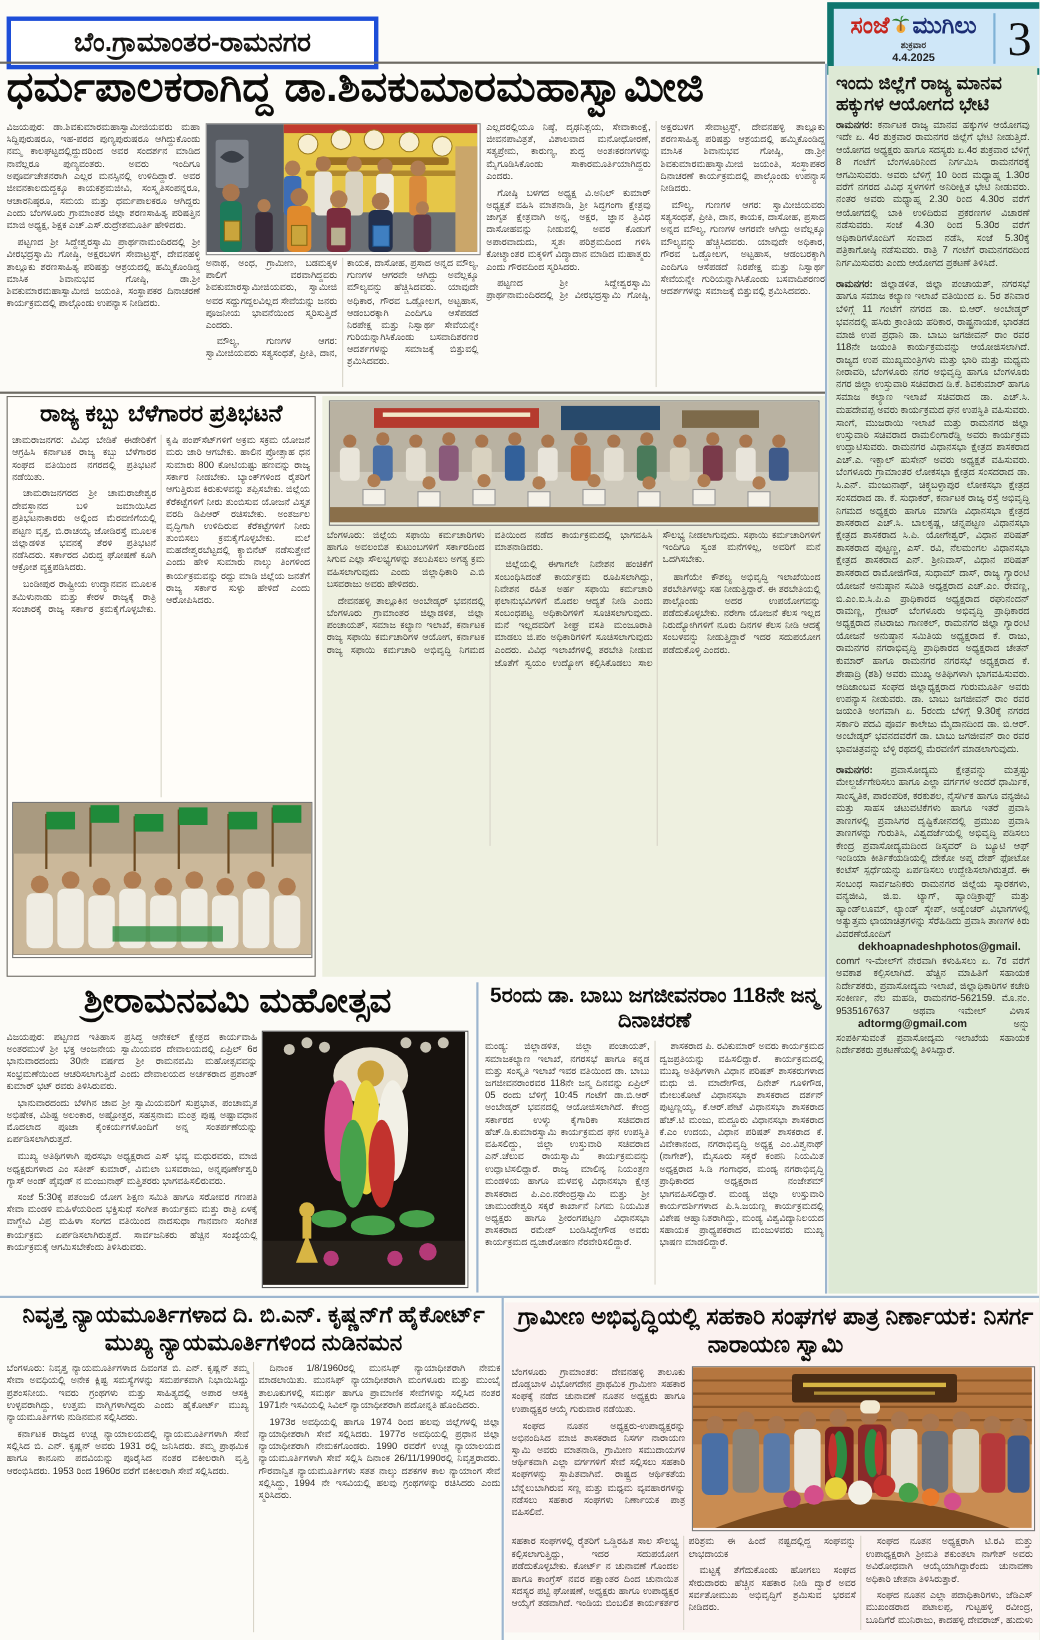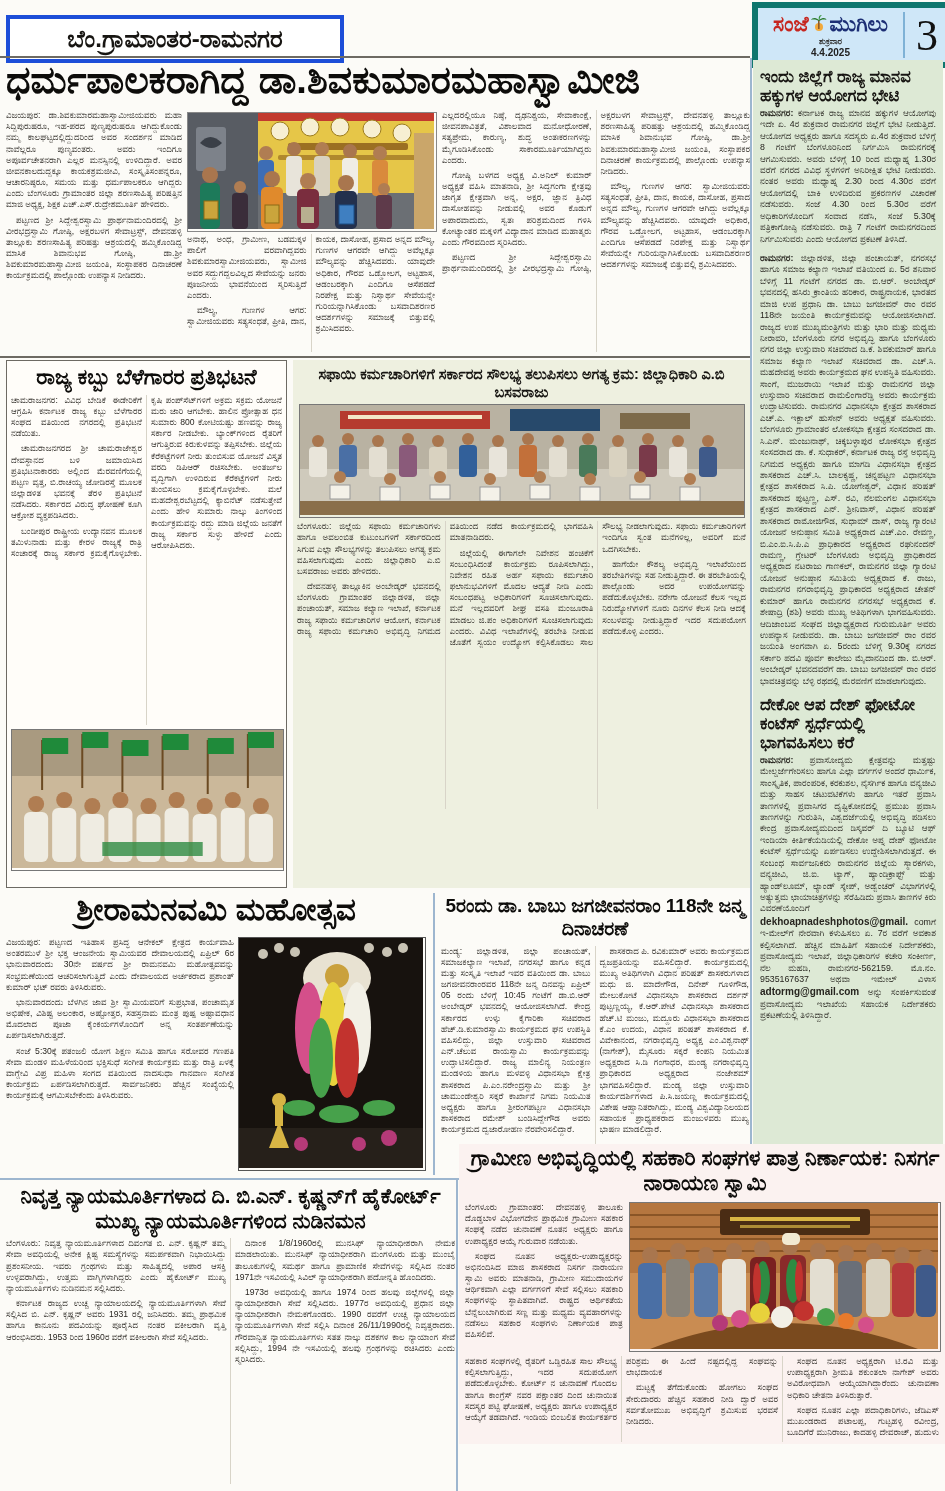--- a/index.html
+++ b/index.html
@@ -54,38 +54,38 @@
   #safai-headline{font-size:32px;text-align:center;}
   #safai-subhead{font-size:14.5px;font-weight:700;text-align:center;line-height:1.25;margin:3px 0;}
   #safai-photo{display:block;margin:2px auto;width:444px;height:112px;border:1px solid #777;}
   #safai-body{height:288px;margin-top:3px;}
 
   
   #right-col{left:753px;top:60px;width:190px;height:1116px;background:#dde9d5;
       padding:5px 7px;box-sizing:border-box;}
   .rc-head{font-size:16.5px;font-weight:700;line-height:1.15;margin:2px 0 3px;}
   .rc-body{font-size:8.8px;line-height:1.3;text-align:justify;color:#27251f;margin-bottom:8px;}
-  .rc-email{font-weight:700;font-size:10px;}
+  .rc-email{font-weight:700;font-size:10px;margin-left:20px;}
 
   
   #ramanavami{left:6px;top:893px;width:420px;height:282px;}
   #ramanavami-headline{font-size:31px;text-align:center;margin-bottom:4px;}
   #ramanavami-text{position:absolute;left:0;top:44px;width:228px;height:236px;}
   #ramanavami-photo{position:absolute;left:232px;top:44px;width:186px;height:232px;border:1px solid #555;}
 
   #mandya{left:433px;top:893px;width:316px;height:282px;padding-left:6px;box-sizing:border-box;}
   #mandya-headline{font-size:19px;text-align:center;line-height:1.2;margin:2px 0 5px;}
   #mandya-body{height:222px;}
 
   
   #judge{left:6px;top:1184px;width:449px;height:300px;}
   #judge-headline{font-size:20.5px;text-align:center;line-height:1.2;margin-bottom:5px;}
   #judge-body{height:246px;}
 
-  #coop{left:459px;top:1144px;width:486px;height:300px;background:#fbf2f0;
+  #coop{left:459px;top:1184px;width:486px;height:300px;background:#fbf2f0;
       padding:0 0 0 6px;box-sizing:border-box;}
   #coop-headline{font-size:21px;text-align:center;line-height:1.2;margin:1px 0 4px;}
   #coop-toptext{position:absolute;left:6px;top:58px;width:158px;height:148px;}
   #coop-photo{position:absolute;left:170px;top:58px;width:310px;height:148px;border:1px solid #777;}
   #coop-bottom{position:absolute;left:6px;top:212px;width:474px;height:86px;}
 </style>
 </head>
 <body>
 
 <div id="page">
@@ -239,21 +239,20 @@
           <rect x="180" y="84" width="24" height="48" rx="6"></rect>
             <rect x="208" y="78" width="24" height="54" rx="6"></rect>
           <rect x="236" y="84" width="24" height="48" rx="6"></rect>
         </g>
         <rect x="90" y="112" width="100" height="14" fill="#2e8b42" opacity="0.8"></rect>
       </svg>
     </div>
   </div>
 
   <div class="abs clip" id="safai">
-    <div id="safai-subhead">ಸಫಾಯಿ ಕರ್ಮಚಾರಿಗಳಿಗೆ ಸರ್ಕಾರದ ಸೌಲಭ್ಯ ತಲುಪಿಸಲು ಅಗತ್ಯ ಕ್ರಮ: ಜಿಲ್ಲಾಧಿಕಾರಿ ಎ.ಬಿ ಬಸವರಾಜು</div>
     <div id="safai-photo">
       <svg width="444" height="110" viewBox="0 0 444 110" preserveAspectRatio="none">
         <rect width="444" height="110" fill="#cfcabc"></rect>
         <rect width="444" height="64" fill="#b9b2a2"></rect>
         <rect x="40" y="6" width="150" height="18" fill="#b53a2e"></rect>
         <rect x="48" y="10" width="134" height="4" fill="#f2e7c8"></rect>
         <rect x="210" y="4" width="90" height="22" fill="#27496b"></rect>
         <rect x="320" y="8" width="70" height="16" fill="#7d6a4a"></rect>
         <g fill="#a9764e">
           <circle cx="18" cy="36" r="6"></circle>
@@ -324,39 +323,39 @@
       <span class="dl">ರಾಮನಗರ:</span>
       <span>ಕರ್ನಾಟಕ ರಾಜ್ಯ ಮಾನವ ಹಕ್ಕುಗಳ ಆಯೋಗವು ಇದೇ ಏ. 4ರ ಶುಕ್ರವಾರ ರಾಮನಗರ ಜಿಲ್ಲೆಗೆ ಭೇಟಿ ನೀಡುತ್ತಿದೆ. ಆಯೋಗದ ಅಧ್ಯಕ್ಷರು ಹಾಗೂ ಸದಸ್ಯರು ಏ.4ರ ಶುಕ್ರವಾರ ಬೆಳಿಗ್ಗೆ 8 ಗಂಟೆಗೆ ಬೆಂಗಳೂರಿನಿಂದ ನಿರ್ಗಮಿಸಿ ರಾಮನಗರಕ್ಕೆ ಆಗಮಿಸುವರು. ಅವರು ಬೆಳಿಗ್ಗೆ 10 ರಿಂದ ಮಧ್ಯಾಹ್ನ 1.30ರ ವರೆಗೆ ನಗರದ ವಿವಿಧ ಸ್ಥಳಗಳಿಗೆ ಅನಿರೀಕ್ಷಿತ ಭೇಟಿ ನೀಡುವರು. ನಂತರ ಅವರು ಮಧ್ಯಾಹ್ನ 2.30 ರಿಂದ 4.30ರ ವರೆಗೆ ಆಯೋಗದಲ್ಲಿ ಬಾಕಿ ಉಳಿದಿರುವ ಪ್ರಕರಣಗಳ ವಿಚಾರಣೆ ನಡೆಸುವರು. ಸಂಜೆ 4.30 ರಿಂದ 5.30ರ ವರೆಗೆ ಅಧಿಕಾರಿಗಳೊಂದಿಗೆ ಸಂವಾದ ನಡೆಸಿ, ಸಂಜೆ 5.30ಕ್ಕೆ ಪತ್ರಿಕಾಗೋಷ್ಠಿ ನಡೆಸುವರು. ರಾತ್ರಿ 7 ಗಂಟೆಗೆ ರಾಮನಗರದಿಂದ ನಿರ್ಗಮಿಸುವರು ಎಂದು ಆಯೋಗದ ಪ್ರಕಟಣೆ ತಿಳಿಸಿದೆ.</span>
     </div>
 
     <div class="rc-body">
       <span class="dl">ರಾಮನಗರ:</span>
       <span>ಜಿಲ್ಲಾಡಳಿತ, ಜಿಲ್ಲಾ ಪಂಚಾಯತ್, ನಗರಸಭೆ ಹಾಗೂ ಸಮಾಜ ಕಲ್ಯಾಣ ಇಲಾಖೆ ವತಿಯಿಂದ ಏ. 5ರ ಶನಿವಾರ ಬೆಳಿಗ್ಗೆ 11 ಗಂಟೆಗೆ ನಗರದ ಡಾ. ಬಿ.ಆರ್. ಅಂಬೇಡ್ಕರ್ ಭವನದಲ್ಲಿ ಹಸಿರು ಕ್ರಾಂತಿಯ ಹರಿಕಾರ, ರಾಷ್ಟ್ರನಾಯಕ, ಭಾರತದ ಮಾಜಿ ಉಪ ಪ್ರಧಾನಿ ಡಾ. ಬಾಬು ಜಗಜೀವನ್ ರಾಂ ರವರ 118ನೇ ಜಯಂತಿ ಕಾರ್ಯಕ್ರಮವನ್ನು ಆಯೋಜಿಸಲಾಗಿದೆ. ರಾಜ್ಯದ ಉಪ ಮುಖ್ಯಮಂತ್ರಿಗಳು ಮತ್ತು ಭಾರಿ ಮತ್ತು ಮಧ್ಯಮ ನೀರಾವರಿ, ಬೆಂಗಳೂರು ನಗರ ಅಭಿವೃದ್ಧಿ ಹಾಗೂ ಬೆಂಗಳೂರು ನಗರ ಜಿಲ್ಲಾ ಉಸ್ತುವಾರಿ ಸಚಿವರಾದ ಡಿ.ಕೆ. ಶಿವಕುಮಾರ್ ಹಾಗೂ ಸಮಾಜ ಕಲ್ಯಾಣ ಇಲಾಖೆ ಸಚಿವರಾದ ಡಾ. ಎಚ್.ಸಿ. ಮಹದೇವಪ್ಪ ಅವರು ಕಾರ್ಯಕ್ರಮದ ಘನ ಉಪಸ್ಥಿತಿ ವಹಿಸುವರು. ಸಾಂಗೆ, ಮುಜರಾಯಿ ಇಲಾಖೆ ಮತ್ತು ರಾಮನಗರ ಜಿಲ್ಲಾ ಉಸ್ತುವಾರಿ ಸಚಿವರಾದ ರಾಮಲಿಂಗಾರೆಡ್ಡಿ ಅವರು ಕಾರ್ಯಕ್ರಮ ಉದ್ಘಾಟಿಸುವರು. ರಾಮನಗರ ವಿಧಾನಸಭಾ ಕ್ಷೇತ್ರದ ಶಾಸಕರಾದ ಎಚ್.ಎ. ಇಕ್ಬಾಲ್ ಹುಸೇನ್ ಅವರು ಅಧ್ಯಕ್ಷತೆ ವಹಿಸುವರು.</span>
       <span>ಬೆಂಗಳೂರು ಗ್ರಾಮಾಂತರ ಲೋಕಸಭಾ ಕ್ಷೇತ್ರದ ಸಂಸದರಾದ ಡಾ. ಸಿ.ಎನ್. ಮಂಜುನಾಥ್, ಚಿಕ್ಕಬಳ್ಳಾಪುರ ಲೋಕಸಭಾ ಕ್ಷೇತ್ರದ ಸಂಸದರಾದ ಡಾ. ಕೆ. ಸುಧಾಕರ್, ಕರ್ನಾಟಕ ರಾಜ್ಯ ರಸ್ತೆ ಅಭಿವೃದ್ಧಿ ನಿಗಮದ ಅಧ್ಯಕ್ಷರು ಹಾಗೂ ಮಾಗಡಿ ವಿಧಾನಸಭಾ ಕ್ಷೇತ್ರದ ಶಾಸಕರಾದ ಎಚ್.ಸಿ. ಬಾಲಕೃಷ್ಣ, ಚನ್ನಪಟ್ಟಣ ವಿಧಾನಸಭಾ ಕ್ಷೇತ್ರದ ಶಾಸಕರಾದ ಸಿ.ಪಿ. ಯೋಗೇಶ್ವರ್, ವಿಧಾನ ಪರಿಷತ್ ಶಾಸಕರಾದ ಪುಟ್ಟಣ್ಣ, ಎಸ್. ರವಿ, ನೆಲಮಂಗಲ ವಿಧಾನಸಭಾ ಕ್ಷೇತ್ರದ ಶಾಸಕರಾದ ಎನ್. ಶ್ರೀನಿವಾಸ್, ವಿಧಾನ ಪರಿಷತ್ ಶಾಸಕರಾದ ರಾಮೋಜಿಗೌಡ, ಸುಧಾಮ್ ದಾಸ್, ರಾಜ್ಯ ಗ್ಯಾರಂಟಿ ಯೋಜನೆ ಅನುಷ್ಠಾನ ಸಮಿತಿ ಅಧ್ಯಕ್ಷರಾದ ಎಚ್.ಎಂ. ರೇವಣ್ಣ, ಬಿ.ಎಂ.ಐ.ಸಿ.ಪಿ.ಎ ಪ್ರಾಧಿಕಾರದ ಅಧ್ಯಕ್ಷರಾದ ರಘುನಂದನ್ ರಾಮಣ್ಣ, ಗ್ರೇಟರ್ ಬೆಂಗಳೂರು ಅಭಿವೃದ್ಧಿ ಪ್ರಾಧಿಕಾರದ ಅಧ್ಯಕ್ಷರಾದ ನಟರಾಜು ಗಾಣಕಲ್, ರಾಮನಗರ ಜಿಲ್ಲಾ ಗ್ಯಾರಂಟಿ ಯೋಜನೆ ಅನುಷ್ಠಾನ ಸಮಿತಿಯ ಅಧ್ಯಕ್ಷರಾದ ಕೆ. ರಾಜು, ರಾಮನಗರ ನಗರಾಭಿವೃದ್ಧಿ ಪ್ರಾಧಿಕಾರದ ಅಧ್ಯಕ್ಷರಾದ ಚೇತನ್ ಕುಮಾರ್ ಹಾಗೂ ರಾಮನಗರ ನಗರಸಭೆ ಅಧ್ಯಕ್ಷರಾದ ಕೆ. ಶೇಷಾದ್ರಿ (ಶಶಿ) ಅವರು ಮುಖ್ಯ ಅತಿಥಿಗಳಾಗಿ ಭಾಗವಹಿಸುವರು. ಆದಿಜಾಂಬವ ಸಂಘದ ಜಿಲ್ಲಾಧ್ಯಕ್ಷರಾದ ಗುರುಮೂರ್ತಿ ಅವರು ಉಪನ್ಯಾಸ ನೀಡುವರು. ಡಾ. ಬಾಬು ಜಗಜೀವನ್ ರಾಂ ರವರ ಜಯಂತಿ ಅಂಗವಾಗಿ ಏ. 5ರಂದು ಬೆಳಿಗ್ಗೆ 9.30ಕ್ಕೆ ನಗರದ ಸರ್ಕಾರಿ ಪದವಿ ಪೂರ್ವ ಕಾಲೇಜು ಮೈದಾನದಿಂದ ಡಾ. ಬಿ.ಆರ್. ಅಂಬೇಡ್ಕರ್ ಭವನದವರೆಗೆ ಡಾ. ಬಾಬು ಜಗಜೀವನ್ ರಾಂ ರವರ ಭಾವಚಿತ್ರವನ್ನು ಬೆಳ್ಳಿ ರಥದಲ್ಲಿ ಮೆರವಣಿಗೆ ಮಾಡಲಾಗುವುದು.</span>
     </div>
 
-    <div class="rc-head">ದೇಕೋ ಆಪ ದೇಶ್ ಫೋಟೋ ಕಂಟೆಸ್ ಸ್ಪರ್ಧೆಯಲ್ಲಿ ಭಾಗವಹಿಸಲು ಕರೆ</div>
     <div class="rc-body">
       <span class="dl">ರಾಮನಗರ:</span>
       <span>ಪ್ರವಾಸೋದ್ಯಮ ಕ್ಷೇತ್ರವನ್ನು ಮತ್ತಷ್ಟು ಮೇಲ್ದರ್ಜೆಗೇರಿಸಲು ಹಾಗೂ ಎಲ್ಲಾ ವರ್ಗಗಳ ಅಂದರೆ ಧಾರ್ಮಿಕ, ಸಾಂಸ್ಕೃತಿಕ, ಪಾರಂಪರಿಕ, ಕರಕುಶಲ, ನೈಸರ್ಗಿಕ ಹಾಗೂ ವನ್ಯಜೀವಿ ಮತ್ತು ಸಾಹಸ ಚಟುವಟಿಕೆಗಳು ಹಾಗೂ ಇತರೆ ಪ್ರವಾಸಿ ತಾಣಗಳಲ್ಲಿ ಪ್ರವಾಸಿಗರ ದೃಷ್ಟಿಕೋನದಲ್ಲಿ ಪ್ರಮುಖ ಪ್ರವಾಸಿ ತಾಣಗಳನ್ನು ಗುರುತಿಸಿ, ವಿಶ್ವದರ್ಜೆಯಲ್ಲಿ ಅಭಿವೃದ್ಧಿ ಪಡಿಸಲು ಕೇಂದ್ರ ಪ್ರವಾಸೋದ್ಯಮದಿಂದ ಡಿಸ್ಕವರ್ ದಿ ಬ್ಯೂಟಿ ಆಫ್ ಇಂಡಿಯಾ ಕೀರ್ತಿಕೆಯಡಿಯಲ್ಲಿ ದೇಕೋ ಅಪ್ನ ದೇಶ್ ಫೋಟೋ ಕಂಟೆಸ್ ಸ್ಪರ್ಧೆಯನ್ನು ಏರ್ಪಡಿಸಲು ಉದ್ದೇಶಿಸಲಾಗಿರುತ್ತದೆ.</span>
       <span>ಈ ಸಂಬಂಧ ಸಾರ್ವಜನಿಕರು ರಾಮನಗರ ಜಿಲ್ಲೆಯ ಸ್ಮಾರಕಗಳು, ವನ್ಯಜೀವಿ, ಜಿ.ಐ. ಟ್ಯಾಗ್, ಹ್ಯಾಂಡಿಕ್ರಾಫ್ಟ್ ಮತ್ತು ಹ್ಯಾಂಡ್‌ಲೂಮ್, ಲ್ಯಾಂಡ್ ಸ್ಕೇಪ್, ಅಡ್ವೆಂಚರ್ ವಿಭಾಗಗಳಲ್ಲಿ ಅತ್ಯುತ್ತಮ ಛಾಯಾಚಿತ್ರಗಳನ್ನು ಸೆರೆಹಿಡಿದು ಪ್ರವಾಸಿ ತಾಣಗಳ ಕಿರು ವಿವರಣೆಯೊಂದಿಗೆ</span>
       <span class="rc-email">dekhoapnadeshphotos@gmail.</span>
       <span>comಗೆ ಇ-ಮೇಲ್‌ಗೆ ನೇರವಾಗಿ ಕಳುಹಿಸಲು ಏ. 7ರ ವರೆಗೆ ಅವಕಾಶ ಕಲ್ಪಿಸಲಾಗಿದೆ. ಹೆಚ್ಚಿನ ಮಾಹಿತಿಗೆ ಸಹಾಯಕ ನಿರ್ದೇಶಕರು, ಪ್ರವಾಸೋದ್ಯಮ ಇಲಾಖೆ, ಜಿಲ್ಲಾಧಿಕಾರಿಗಳ ಕಚೇರಿ ಸಂಕೀರ್ಣ, ನೆಲ ಮಹಡಿ, ರಾಮನಗರ-562159. ಮೊ.ನಂ. 9535167637 ಅಥವಾ ಇಮೇಲ್ ವಿಳಾಸ</span>
       <span class="rc-email">adtormg@gmail.com</span>
       <span>ಅನ್ನು ಸಂಪರ್ಕಿಸುವಂತೆ ಪ್ರವಾಸೋದ್ಯಮ ಇಲಾಖೆಯ ಸಹಾಯಕ ನಿರ್ದೇಶಕರು ಪ್ರಕಟಣೆಯಲ್ಲಿ ತಿಳಿಸಿದ್ದಾರೆ.</span>
     </div>
   </div>
 
   <div class="vrule" style="left:750px;top:58px;height:1118px;"></div>
 
   <div class="abs clip" id="ramanavami">
     <div class="hl" id="ramanavami-headline">ಶ್ರೀರಾಮನವಮಿ ಮಹೋತ್ಸವ</div>
     <div class="body-txt clip" id="ramanavami-text">
       <p>ವಿಜಯಪುರ: ಪಟ್ಟಣದ ಇತಿಹಾಸ ಪ್ರಸಿದ್ಧ ಆನೇಕಲ್ ಕ್ಷೇತ್ರದ ಕಾರ್ಯವಾಹಿ ಅಂತರಮುಳೆ ಶ್ರೀ ಭಕ್ತ ಆಂಜನೇಯ ಸ್ವಾಮಿಯವರ ದೇವಾಲಯದಲ್ಲಿ ಏಪ್ರಿಲ್ 6ರ ಭಾನುವಾರದಂದು 30ನೇ ವರ್ಷದ ಶ್ರೀ ರಾಮನವಮಿ ಮಹೋತ್ಸವವನ್ನು ಸಂಭ್ರಮಣೆಯಿಂದ ಆಚರಿಸಲಾಗುತ್ತಿದೆ ಎಂದು ದೇವಾಲಯದ ಅರ್ಚಕರಾದ ಪ್ರಶಾಂತ್ ಕುಮಾರ್ ಭಟ್ ರವರು ತಿಳಿಸಿರುವರು.</p>
       <p>ಭಾನುವಾರದಂದು ಬೆಳಗಿನ ಜಾವ ಶ್ರೀ ಸ್ವಾಮಿಯವರಿಗೆ ಸುಪ್ರಭಾತ, ಪಂಚಾಮೃತ ಅಭಿಷೇಕ, ವಿಶಿಷ್ಟ ಅಲಂಕಾರ, ಅಷ್ಟೋತ್ತರ, ಸಹಸ್ರನಾಮ ಮಂತ್ರ ಪುಷ್ಪ ಅಷ್ಟಾವಧಾನ ಮೊದಲಾದ ಪೂಜಾ ಕೈಂಕರ್ಯಗಳೊಂದಿಗೆ ಅನ್ನ ಸಂತರ್ಪಣೆಯನ್ನು ಏರ್ಪಡಿಸಲಾಗಿರುತ್ತದೆ.</p>
+      <p>ಮುಖ್ಯ ಅತಿಥಿಗಳಾಗಿ ಪುರಸಭಾ ಅಧ್ಯಕ್ಷರಾದ ಎಸ್ ಭವ್ಯ ಮಧುರವರು, ಮಾಜಿ ಅಧ್ಯಕ್ಷರುಗಳಾದ ಎಂ ಸತೀಶ್ ಕುಮಾರ್, ವಿಮಲಾ ಬಸವರಾಜು, ಅನ್ನಪೂರ್ಣೇಶ್ವರಿ ಗ್ಯಾಸ್ ಅಂಡ್ ಪೈವುಡ್ ನ ಮಂಜುನಾಥ್ ಮತ್ತಿತರರು ಭಾಗವಹಿಸಲಿರುವರು.</p>
       <p>ಸಂಜೆ 5:30ಕ್ಕೆ ಪತಂಜಲಿ ಯೋಗ ಶಿಕ್ಷಣ ಸಮಿತಿ ಹಾಗೂ ಸರೋವರ ಗಣಪತಿ ಸೇವಾ ಮಂಡಳಿ ಮಹಿಳೆಯರಿಂದ ಭಕ್ತಿಸುಧೆ ಸಂಗೀತ ಕಾರ್ಯಕ್ರಮ ಮತ್ತು ರಾತ್ರಿ ಏಳಕ್ಕೆ ವಾಗ್ದೇವಿ ವಿಪ್ರ ಮಹಿಳಾ ಸಂಗದ ವತಿಯಿಂದ ನಾದಸುಧಾ ಗಾನವಾಣ ಸಂಗೀತ ಕಾರ್ಯಕ್ರಮ ಏರ್ಪಡಿಸಲಾಗಿರುತ್ತದೆ. ಸಾರ್ವಜನಿಕರು ಹೆಚ್ಚಿನ ಸಂಖ್ಯೆಯಲ್ಲಿ ಕಾರ್ಯಕ್ರಮಕ್ಕೆ ಆಗಮಿಸಬೇಕೆಂದು ತಿಳಿಸಿರುವರು.</p>
     </div>
     <div id="ramanavami-photo">
       <svg width="184" height="230" viewBox="0 0 184 230" preserveAspectRatio="none">
         <rect width="184" height="230" fill="#17120e"></rect>
         <rect x="0" y="190" width="184" height="40" fill="#26201a"></rect>
         <ellipse cx="98" cy="40" rx="34" ry="26" fill="#e8e2d2"></ellipse>
         <circle cx="98" cy="38" r="12" fill="#caa13c"></circle>
         <g>
           <ellipse cx="70" cy="90" rx="14" ry="46" fill="#d44f8a"></ellipse>

